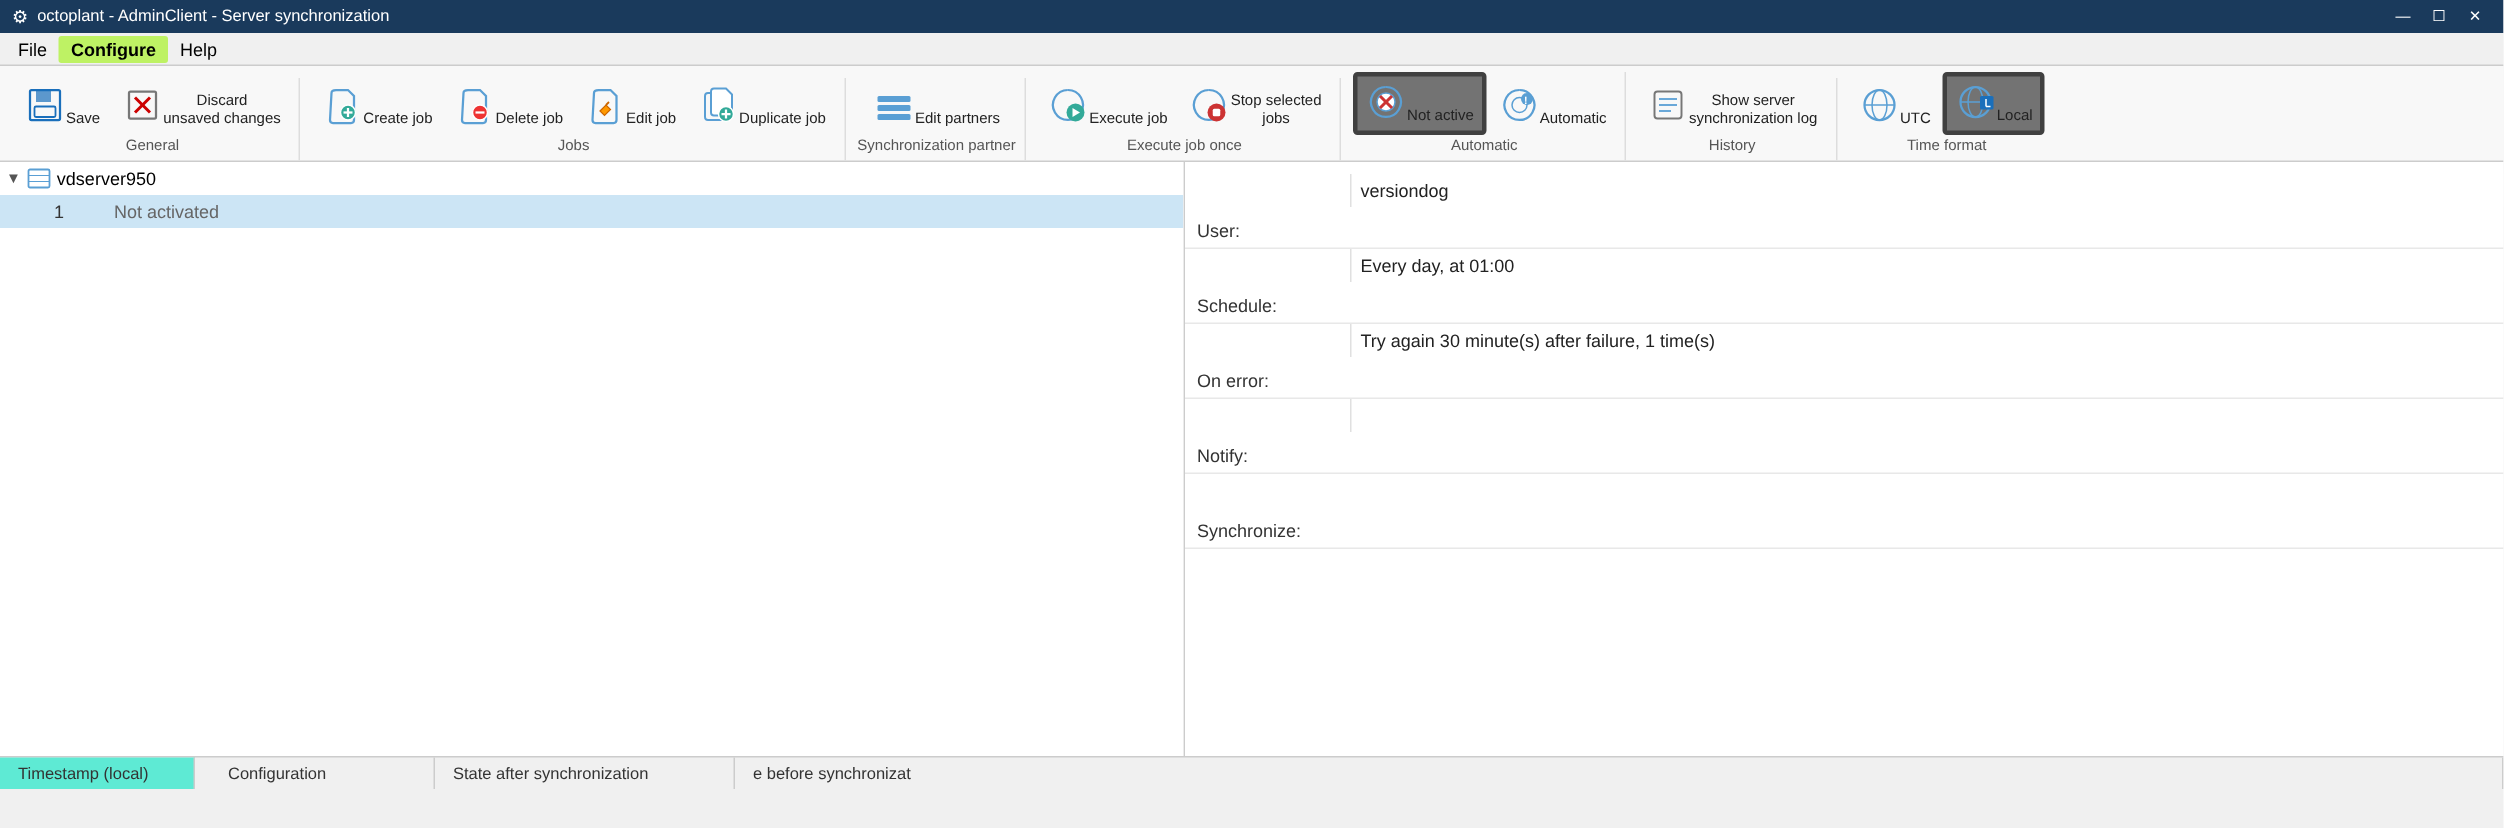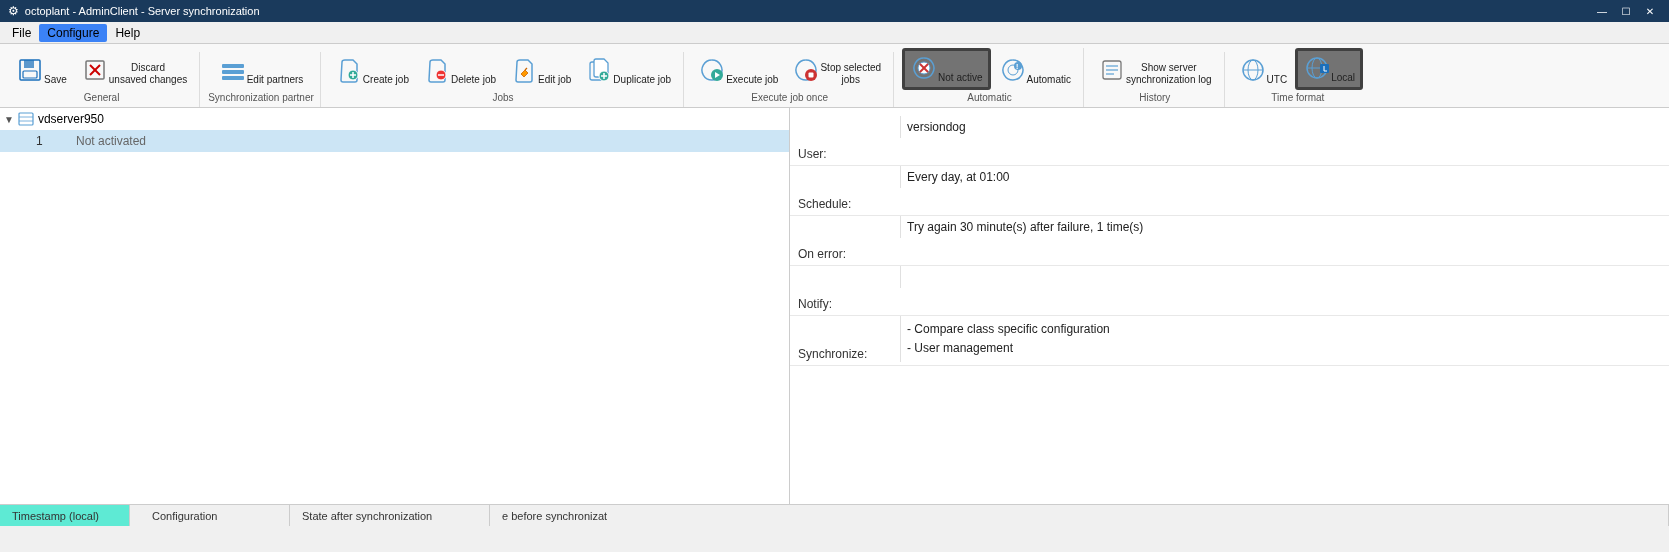--- a/index.html
+++ b/index.html
@@ -31,21 +31,21 @@
       align-items: center;
       padding: 0 4px;
       border-bottom: 1px solid #ccc;
     }
     .menu-item {
       padding: 2px 8px;
       cursor: pointer;
       font-size: 12px;
       border-radius: 2px;
     }
-    .menu-item.active { background: #3b82f6; }
+    .menu-item.active { background: #bef264; font-weight: bold; }
 
     
     .toolbar {
       background: #f8f8f8;
       border-bottom: 1px solid #ccc;
       display: flex;
       padding: 4px 4px 0 4px;
       align-items: flex-end;
       gap: 2px;
     }
@@ -221,34 +221,20 @@
         <span class="tb-btn-label">Discard<br>unsaved changes</span>
       </button>
     </div>
     <span class="toolbar-group-label">General</span>
   </div>
 
   <div class="toolbar-group">
     <div class="toolbar-buttons">
       <button class="tb-btn">
         <svg width="28" height="28" viewBox="0 0 28 28">
-          <rect x="3" y="8" width="22" height="4" rx="1" fill="#5a9fd4"></rect>
-          <rect x="3" y="14" width="22" height="4" rx="1" fill="#5a9fd4"></rect>
-          <rect x="3" y="20" width="22" height="4" rx="1" fill="#5a9fd4"></rect>
-        </svg>
-        <span class="tb-btn-label">Edit partners</span>
-      </button>
-    </div>
-    <span class="toolbar-group-label">Synchronization partner</span>
-  </div>
-
-  <div class="toolbar-group">
-    <div class="toolbar-buttons">
-      <button class="tb-btn">
-        <svg width="28" height="28" viewBox="0 0 28 28">
           <path d="M7 6 Q7 4 10 4 L18 4 L22 8 L22 24 Q22 26 20 26 L8 26 Q6 26 6 24 Z" fill="none" stroke="#5a9fd4" stroke-width="1.5"></path>
           <circle cx="18" cy="19" r="5" fill="#3a9" stroke="white" stroke-width="1"></circle>
           <line x1="18" y1="16" x2="18" y2="22" stroke="white" stroke-width="1.5"></line>
           <line x1="15" y1="19" x2="21" y2="19" stroke="white" stroke-width="1.5"></line>
         </svg>
         <span class="tb-btn-label">Create job</span>
       </button>
       <button class="tb-btn">
         <svg width="28" height="28" viewBox="0 0 28 28">
           <path d="M7 6 Q7 4 10 4 L18 4 L22 8 L22 24 Q22 26 20 26 L8 26 Q6 26 6 24 Z" fill="none" stroke="#5a9fd4" stroke-width="1.5"></path>
@@ -270,20 +256,34 @@
           <path d="M5 8 Q5 6 7 6 L15 6 L19 10 L19 22 Q19 24 17 24 L7 24 Q5 24 5 22 Z" fill="none" stroke="#5a9fd4" stroke-width="1.3"></path>
           <path d="M9 5 Q9 3 11 3 L19 3 L23 7 L23 19 Q23 21 21 21 L11 21 Q9 21 9 19 Z" fill="white" stroke="#5a9fd4" stroke-width="1.3"></path>
           <circle cx="19" cy="20" r="5" fill="#3a9" stroke="white" stroke-width="1"></circle>
           <line x1="19" y1="17" x2="19" y2="23" stroke="white" stroke-width="1.5"></line>
           <line x1="16" y1="20" x2="22" y2="20" stroke="white" stroke-width="1.5"></line>
         </svg>
         <span class="tb-btn-label">Duplicate job</span>
       </button>
     </div>
     <span class="toolbar-group-label">Jobs</span>
+  </div>
+
+  <div class="toolbar-group">
+    <div class="toolbar-buttons">
+      <button class="tb-btn">
+        <svg width="28" height="28" viewBox="0 0 28 28">
+          <rect x="3" y="8" width="22" height="4" rx="1" fill="#5a9fd4"></rect>
+          <rect x="3" y="14" width="22" height="4" rx="1" fill="#5a9fd4"></rect>
+          <rect x="3" y="20" width="22" height="4" rx="1" fill="#5a9fd4"></rect>
+        </svg>
+        <span class="tb-btn-label">Edit partners</span>
+      </button>
+    </div>
+    <span class="toolbar-group-label">Synchronization partner</span>
   </div>
 
   <div class="toolbar-group">
     <div class="toolbar-buttons">
       <button class="tb-btn">
         <svg width="28" height="28" viewBox="0 0 28 28">
           <path d="M14 4 A10 10 0 1 1 13.9 4" fill="none" stroke="#5a9fd4" stroke-width="1.5"></path>
           <circle cx="19" cy="19" r="6" fill="#3a9"></circle>
           <polygon points="17,16 17,22 22,19" fill="white"></polygon>
         </svg>
@@ -406,23 +406,20 @@
     <div class="detail-row">
       <div class="detail-label">On error:</div>
       <div class="detail-value">Try again 30 minute(s) after failure, 1 time(s)</div>
     </div>
     <div class="detail-row">
       <div class="detail-label">Notify:</div>
       <div class="detail-value"></div>
     </div>
     <div class="detail-row" style="min-height:48px;">
       <div class="detail-label">Synchronize:</div>
-      <div class="detail-value multiline">
-        - Compare class specific configuration<br>- User management
-      </div>
     </div>
   </div>
 </div>
 
 <div class="bottom-bar">
   <div class="bottom-col">Timestamp (local)</div>
   <div class="bottom-col">Configuration</div>
   <div class="bottom-col">State after synchronization</div>
   <div class="bottom-col">e before synchronizat</div>
 </div>

